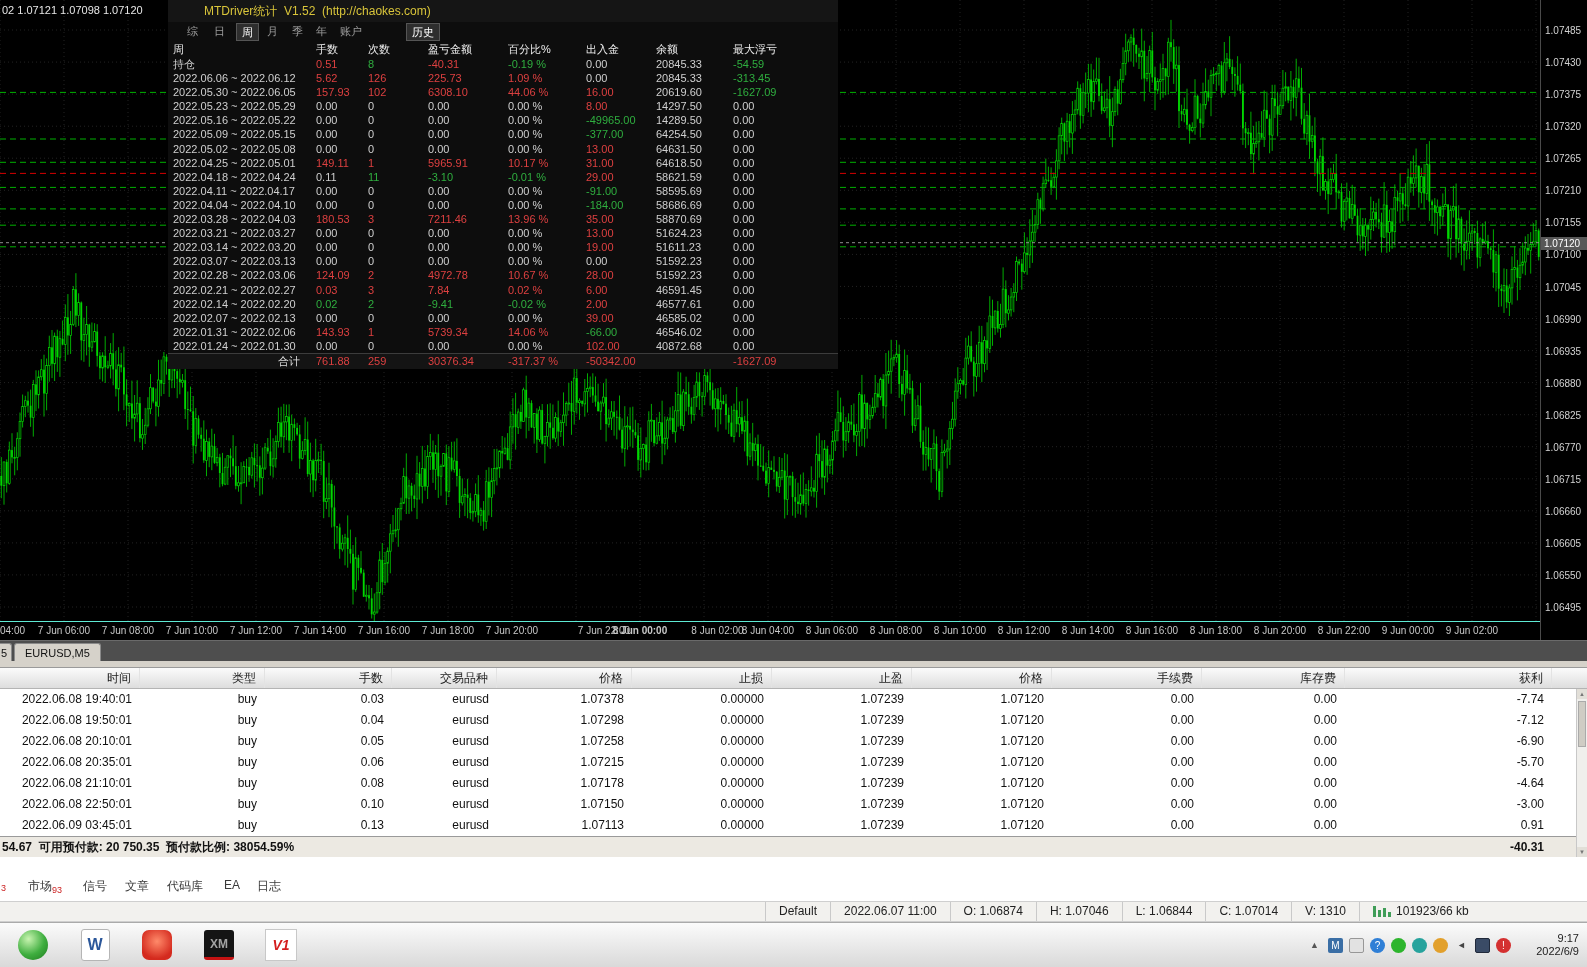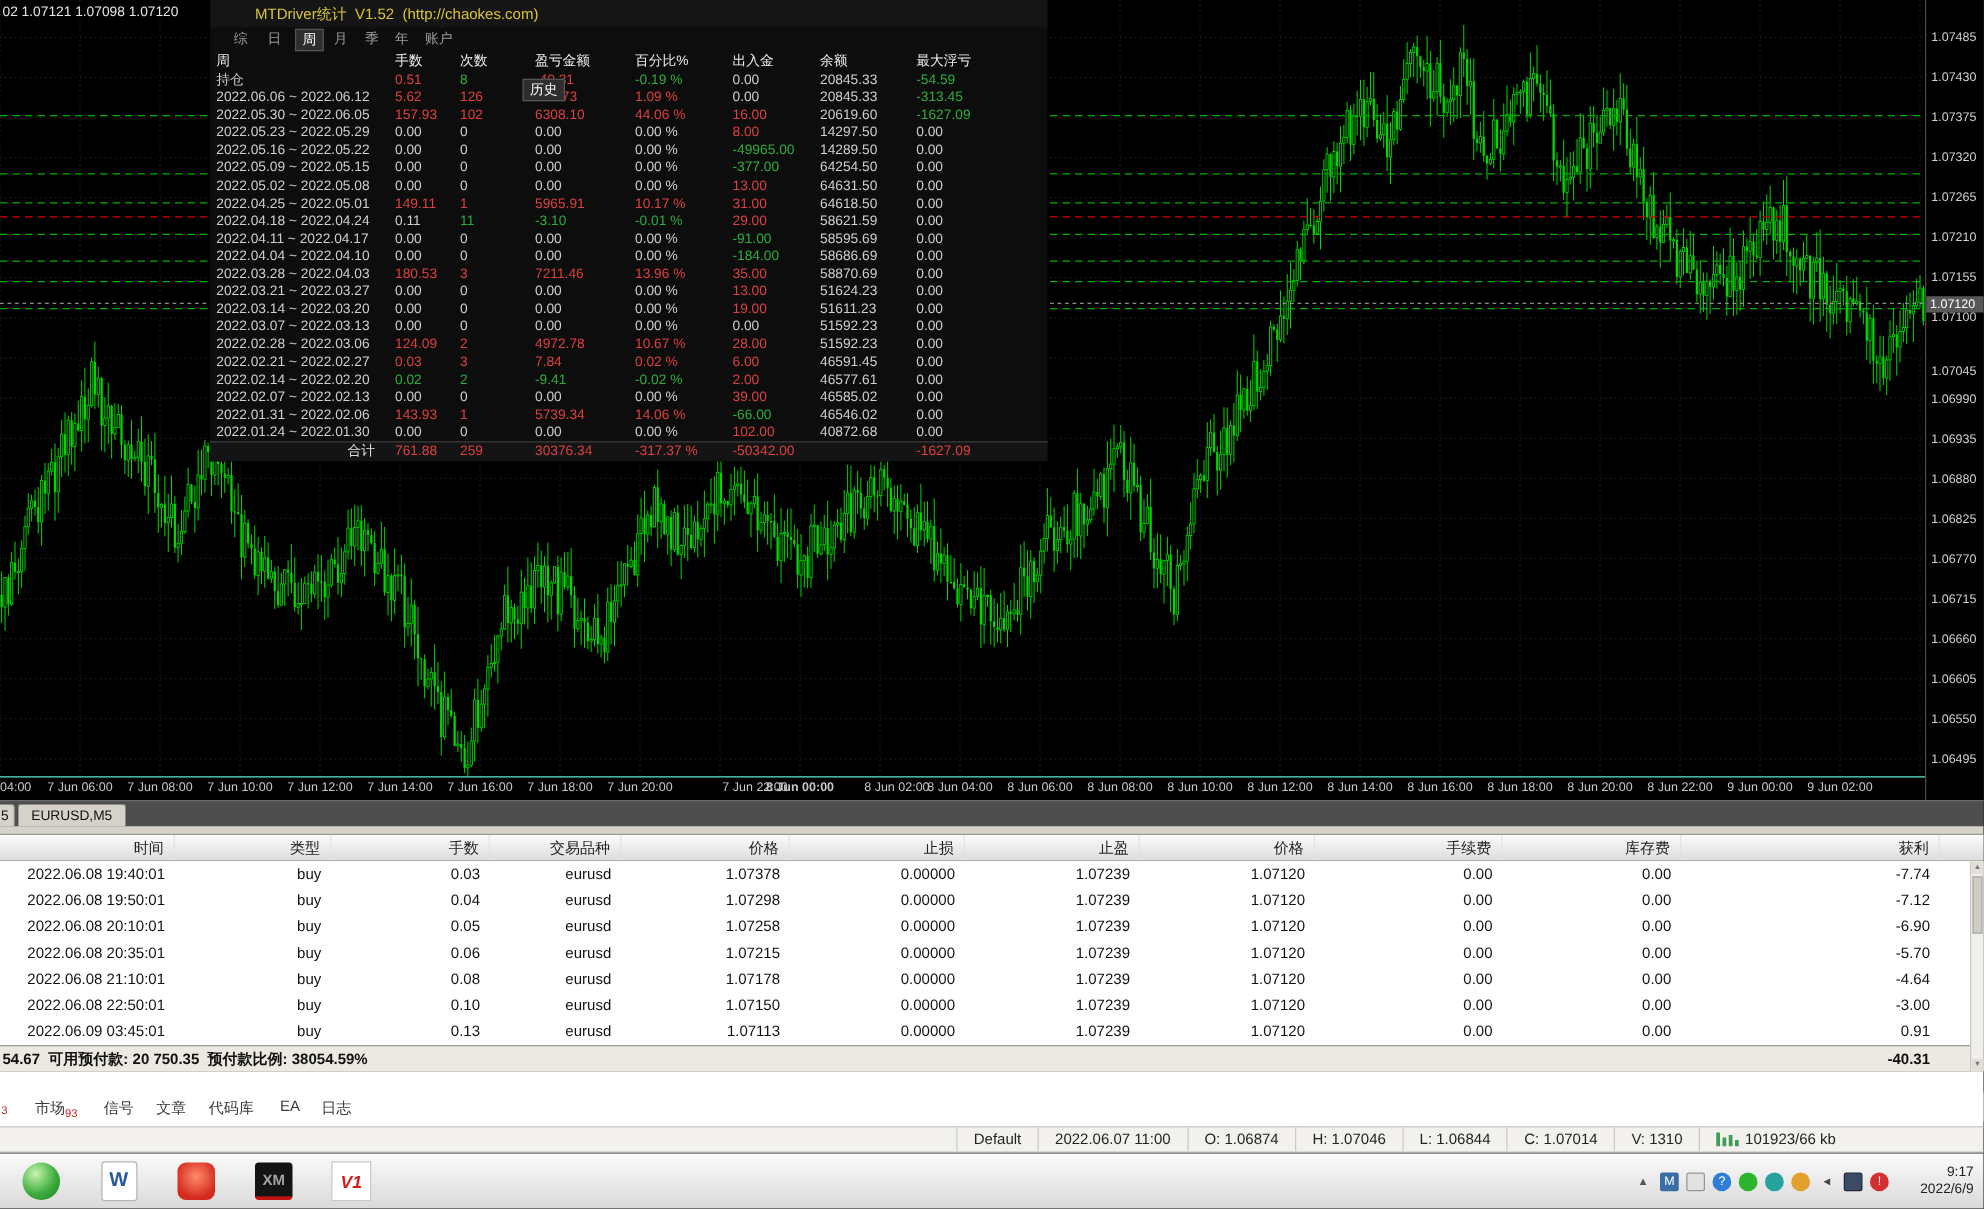--- a/index.html
+++ b/index.html
@@ -1328,21 +1328,21 @@
   <div class="price-axis">
     <div class="pcurrent" id="pcurrent" style="top: 236.733px;">1.07120</div>
   <div class="plabel" style="top: 25px;">1.07485</div>
       <div class="plabel" style="top: 57.0556px;">1.07430</div>
       <div class="plabel" style="top: 89.1113px;">1.07375</div>
       <div class="plabel" style="top: 121.167px;">1.07320</div>
       <div class="plabel" style="top: 153.223px;">1.07265</div>
       <div class="plabel" style="top: 185.278px;">1.07210</div>
       <div class="plabel" style="top: 217.334px;">1.07155</div>
       <div class="plabel" style="top: 249.39px;">1.07100</div>
-      <div class="plabel" style="top: 292px;">1.07045</div>
+      <div class="plabel" style="top: 282px;">1.07045</div>
       <div class="plabel" style="top: 313.501px;">1.06990</div>
       <div class="plabel" style="top: 345.557px;">1.06935</div>
       <div class="plabel" style="top: 377.612px;">1.06880</div>
       <div class="plabel" style="top: 409.668px;">1.06825</div>
       <div class="plabel" style="top: 441.723px;">1.06770</div>
       <div class="plabel" style="top: 473.779px;">1.06715</div>
       <div class="plabel" style="top: 505.835px;">1.06660</div>
       <div class="plabel" style="top: 537.89px;">1.06605</div>
       <div class="plabel" style="top: 569.946px;">1.06550</div>
       <div class="plabel" style="top: 602.002px;">1.06495</div>
@@ -1378,21 +1378,21 @@
   <div class="stats-panel">
     <div class="sp-title">MTDriver统计  V1.52  (http://chaokes.com)</div>
     <div class="sp-tabs" id="sp-tabs">
         <span class="sp-tab" style="left: 14px;">综</span>
         <span class="sp-tab" style="left: 41px;">日</span>
         <span class="sp-tab boxed" style="left: 68px;">周</span>
         <span class="sp-tab" style="left: 94px;">月</span>
         <span class="sp-tab" style="left: 119px;">季</span>
         <span class="sp-tab" style="left: 143px;">年</span>
         <span class="sp-tab" style="left: 167px;">账户</span>
-        <span class="sp-tab boxed" style="left: 250px; margin-top: 40px;">历史</span>
+        <span class="sp-tab boxed" style="left: 238px;">历史</span>
       </div>
     <div class="sgrid sp-header" id="sp-header">
         <span>周</span>
         <span>手数</span>
         <span>次数</span>
         <span>盈亏金额</span>
         <span>百分比%</span>
         <span>出入金</span>
         <span>余额</span>
         <span>最大浮亏</span>

